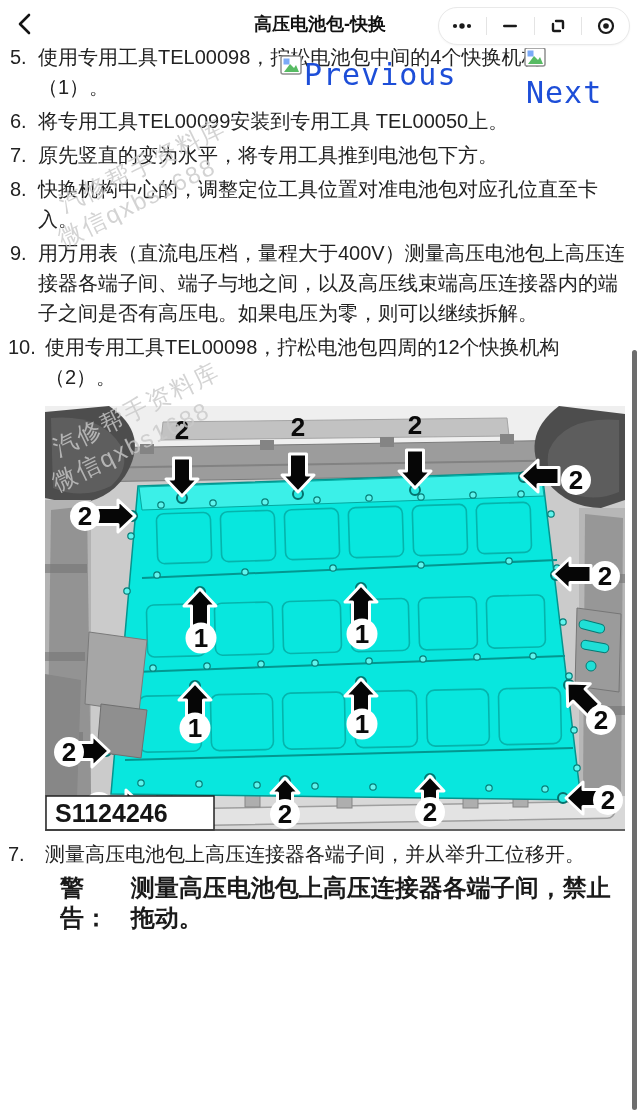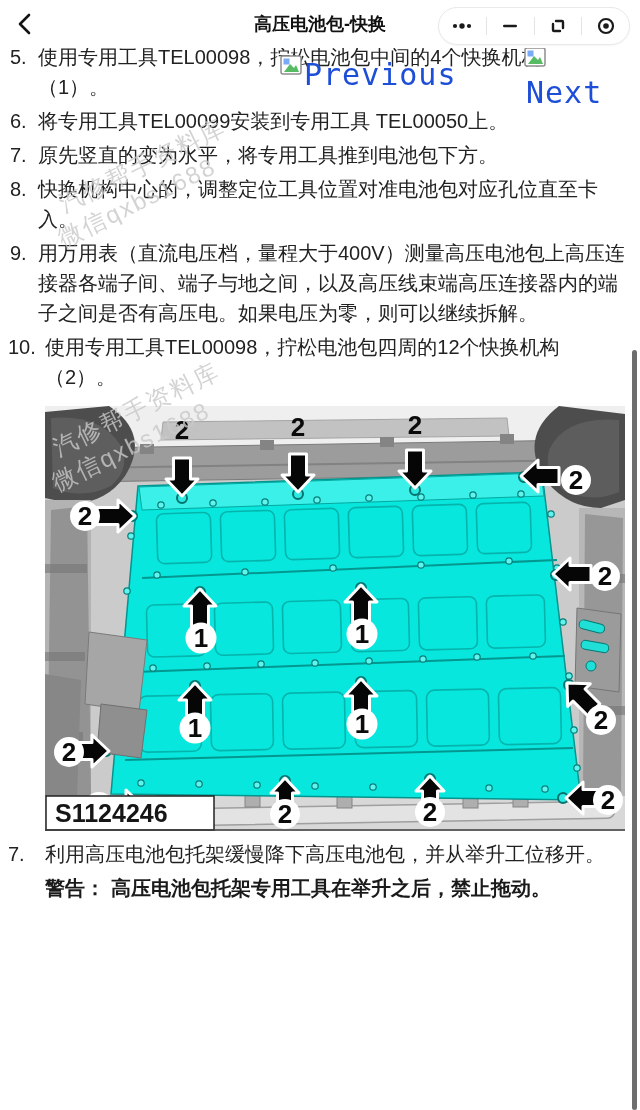--- a/index.html
+++ b/index.html
@@ -18,21 +18,21 @@
   .cap-div{width:1px;height:18px;background:#e4e4e4;}
 
   
   .content{position:absolute;top:0;left:0;right:0;z-index:1;}
   .item{display:flex;padding:0 8px 0 10px;font-size:20px;line-height:30px;margin-bottom:4px;color:#222;}
   .item .num{flex:0 0 28px;}
   .item.wide{padding-left:8px;}
   .item.wide .num{flex:0 0 37px;}
   .item .txt{flex:1;}
   .first{margin-top:42px;}
-  .warning{display:flex;padding:0 12px 0 45px;font-size:20px;line-height:30px;font-weight:700;color:#1a1a1a;}
+  .warning{display:flex;padding:0 12px 0 45px;font-size:24px;line-height:30px;font-weight:700;color:#1a1a1a;margin-left:15px;}
   .warning .wlabel{margin-right:6px;}
 
   
   .figure{margin:14px 0 8px 45px;width:580px;height:425px;}
   .figure svg{display:block;}
   .arr{fill:#060606;stroke:#ffffff;stroke-width:3;stroke-linejoin:round;}
   .co-circle{fill:#ffffff;}
   .co-text{font-family:"Liberation Sans","DejaVu Sans",sans-serif;font-size:26px;font-weight:700;fill:#0b0b0b;text-anchor:middle;}
   .mod{fill:none;stroke:#05b4ac;stroke-width:1.6;}
   .screw{fill:#5ff5ee;stroke:#067d77;stroke-width:1.2;}
@@ -297,26 +297,26 @@
           <text x="10" y="416" font-size="25" font-weight="600" fill="#161616" font-family="Liberation Sans, DejaVu Sans, sans-serif">S1124246</text>
         </g>
         <line x1="0" y1="424" x2="580" y2="424" stroke="#3c3c3c" stroke-width="1.5"></line>
       </svg>
     </div>
 
 
 
     <div class="item wide">
       <span class="num">7.</span>
-      <span class="txt">利用高压电池包托架缓慢降下高压电池包，并从举升工位移开。</span>
+      <span class="txt">测量高压电池包上高压连接器各端子间，并从举升工位移开。</span>
     </div>
 
     <div class="warning">
       <span class="wlabel">警告：</span>
-      <span>高压电池包托架专用工具在举升之后，禁止拖动。</span>
+      <span>测量高压电池包上高压连接器各端子间，禁止拖动。</span>
     </div>
   </div>
 
   <div class="wm wm-a">
     <div>汽修帮手资料库</div>
     <div class="wm2">微信qxbs1688</div>
   </div>
   <div class="wm wm-b">
     <div>汽修帮手资料库</div>
     <div class="wm2">微信qxbs1688</div>

